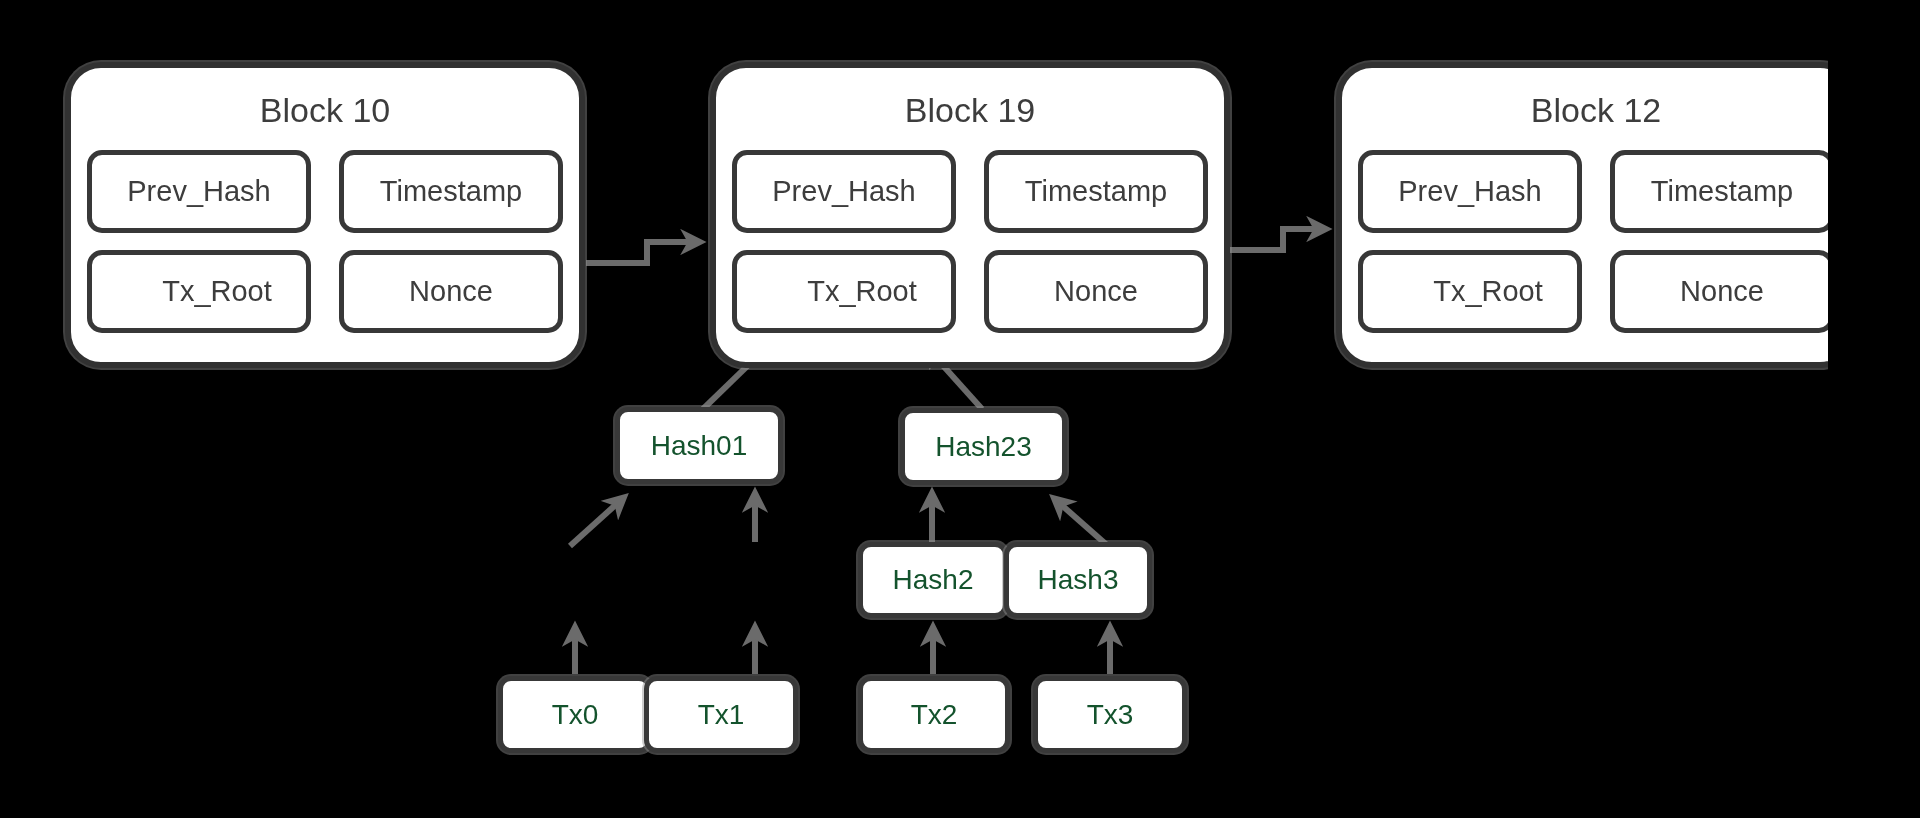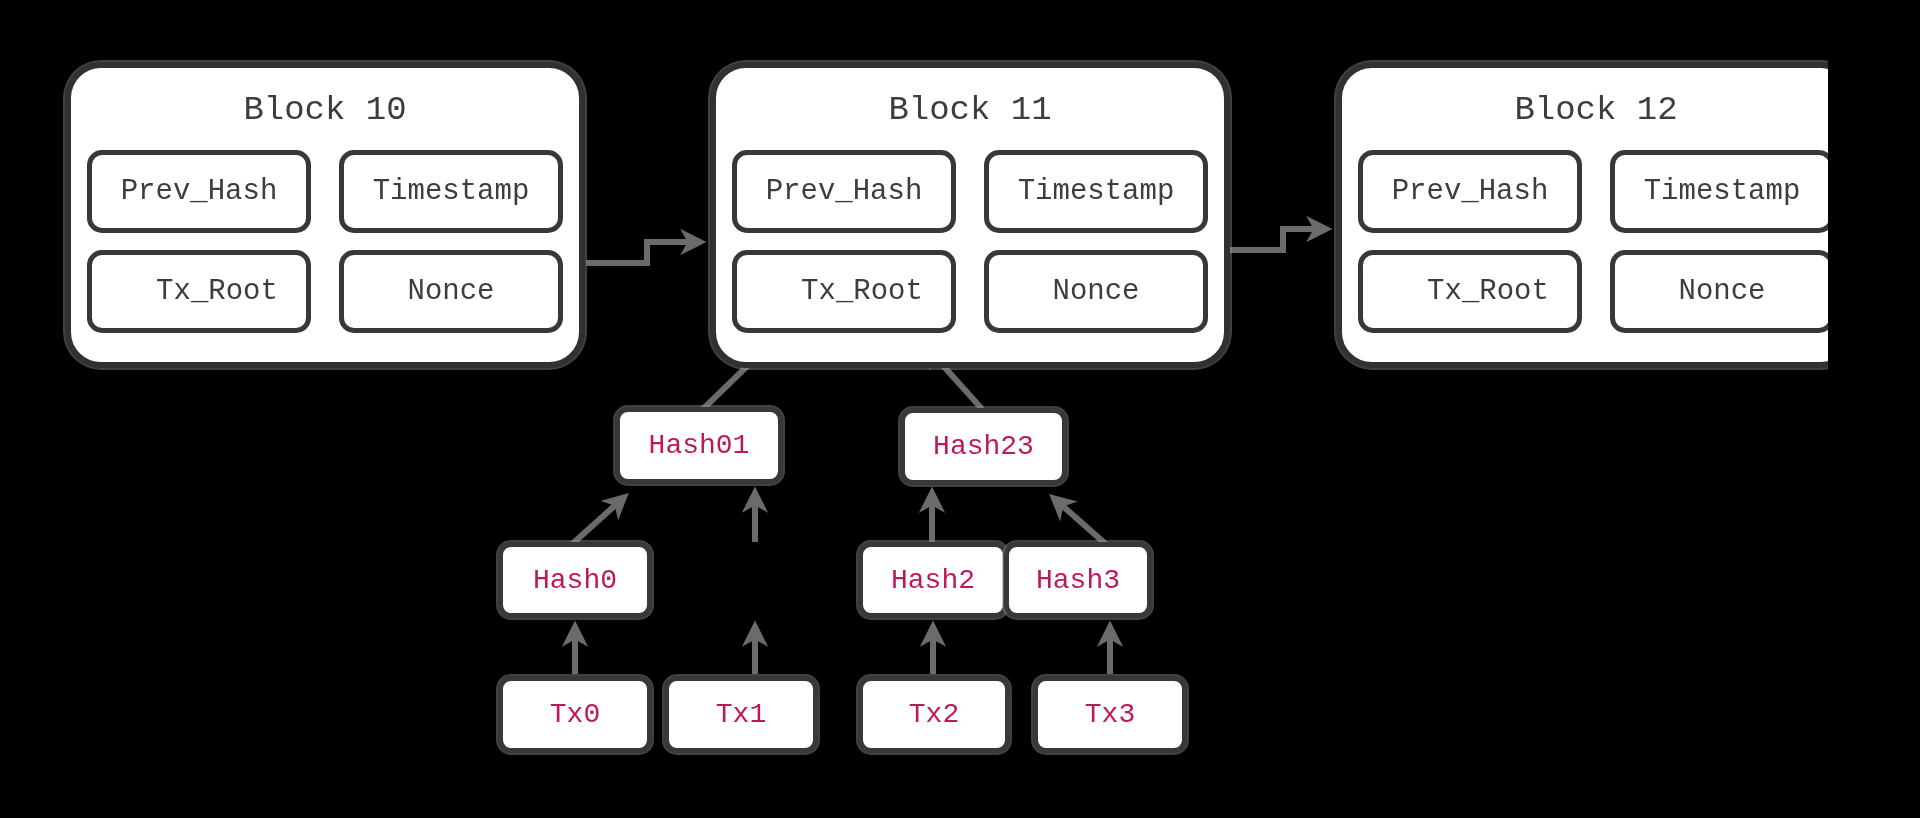--- a/index.html
+++ b/index.html
@@ -1,20 +1,20 @@
 <!DOCTYPE html>
 <html><head>
 <meta charset="utf-8">
 <style>
   html,body{margin:0;padding:0;background:#000;}
   .stage{
     position:relative;
     width:1828px;height:818px;
     background:#000000;
-    font-family:Liberation Mono, monospace;
+    font-family:Liberation Sans, sans-serif;
     overflow:hidden;
   }
   .arrows{position:absolute;left:0;top:0;width:1920px;height:818px;pointer-events:none;}
 
   
   .block{
     position:absolute;
     width:520px;height:306px;
     background:#ffffff;
     border:6px solid #313131;
@@ -50,32 +50,32 @@
   #block-12{left:1336px;top:62px;}
 
   
   .node{
     position:absolute;
     background:#ffffff;
     border:5px solid #383838;
     border-radius:13px;
     box-sizing:border-box;
     display:flex;align-items:center;justify-content:center;
-    font-size:28px;color:#be185d;
+    font-size:28px;color:#14532d;
     box-shadow:0 0 0 2px rgba(145,145,145,0.45);
     white-space:nowrap;
   }
   #hash01{left:615px;top:407px;width:168px;height:77px;}
   #hash23{left:900px;top:408px;width:167px;height:77px;text-align:center;}
   #hash0{left:498px;top:542px;width:154px;height:76px;}
   #hash1{left:680px;top:542px;width:150px;height:76px;}
   #hash2{left:858px;top:542px;width:150px;height:76px;}
   #hash3{left:1004px;top:542px;width:148px;height:76px;}
   #tx0{left:498px;top:676px;width:154px;height:77px;}
-  #tx1{left:664px;top:676px;width:154px;height:77px;text-align:center;}
+  #tx1{left:644px;top:676px;width:154px;height:77px;text-align:center;}
   #tx2{left:858px;top:676px;width:152px;height:77px;}
   #tx3{left:1033px;top:676px;width:154px;height:77px;}
 </style>
 </head>
 <body>
 
 <div class="stage">
 
   <svg class="arrows" viewBox="0 0 1920 818" xmlns="http://www.w3.org/2000/svg">
     <defs>
@@ -103,38 +103,37 @@
 
   <div class="block" id="block-10">
     <div class="block-title">Block 10</div>
     <div class="field f-tl">Prev_Hash</div>
     <div class="field f-tr">Timestamp</div>
     <div class="field f-bl">Tx_Root</div>
     <div class="field f-br">Nonce</div>
   </div>
 
   <div class="block" id="block-11">
-    <div class="block-title">Block 11</div>
+    <div class="block-title">Block 19</div>
     <div class="field f-tl">Prev_Hash</div>
     <div class="field f-tr">Timestamp</div>
     <div class="field f-bl">Tx_Root</div>
     <div class="field f-br">Nonce</div>
   </div>
 
   <div class="block" id="block-12">
     <div class="block-title">Block 12</div>
     <div class="field f-tl">Prev_Hash</div>
     <div class="field f-tr">Timestamp</div>
     <div class="field f-bl">Tx_Root</div>
     <div class="field f-br">Nonce</div>
   </div>
 
   <div class="node" id="hash01">Hash01</div>
   <div class="node" id="hash23">Hash23</div>
-  <div class="node" id="hash0">Hash0</div>
   <div class="node" id="hash2">Hash2</div>
   <div class="node" id="hash3">Hash3</div>
   <div class="node" id="tx0">Tx0</div>
   <div class="node" id="tx1">Tx1</div>
   <div class="node" id="tx2">Tx2</div>
   <div class="node" id="tx3">Tx3</div>
 
 </div>
 
 </body></html>

